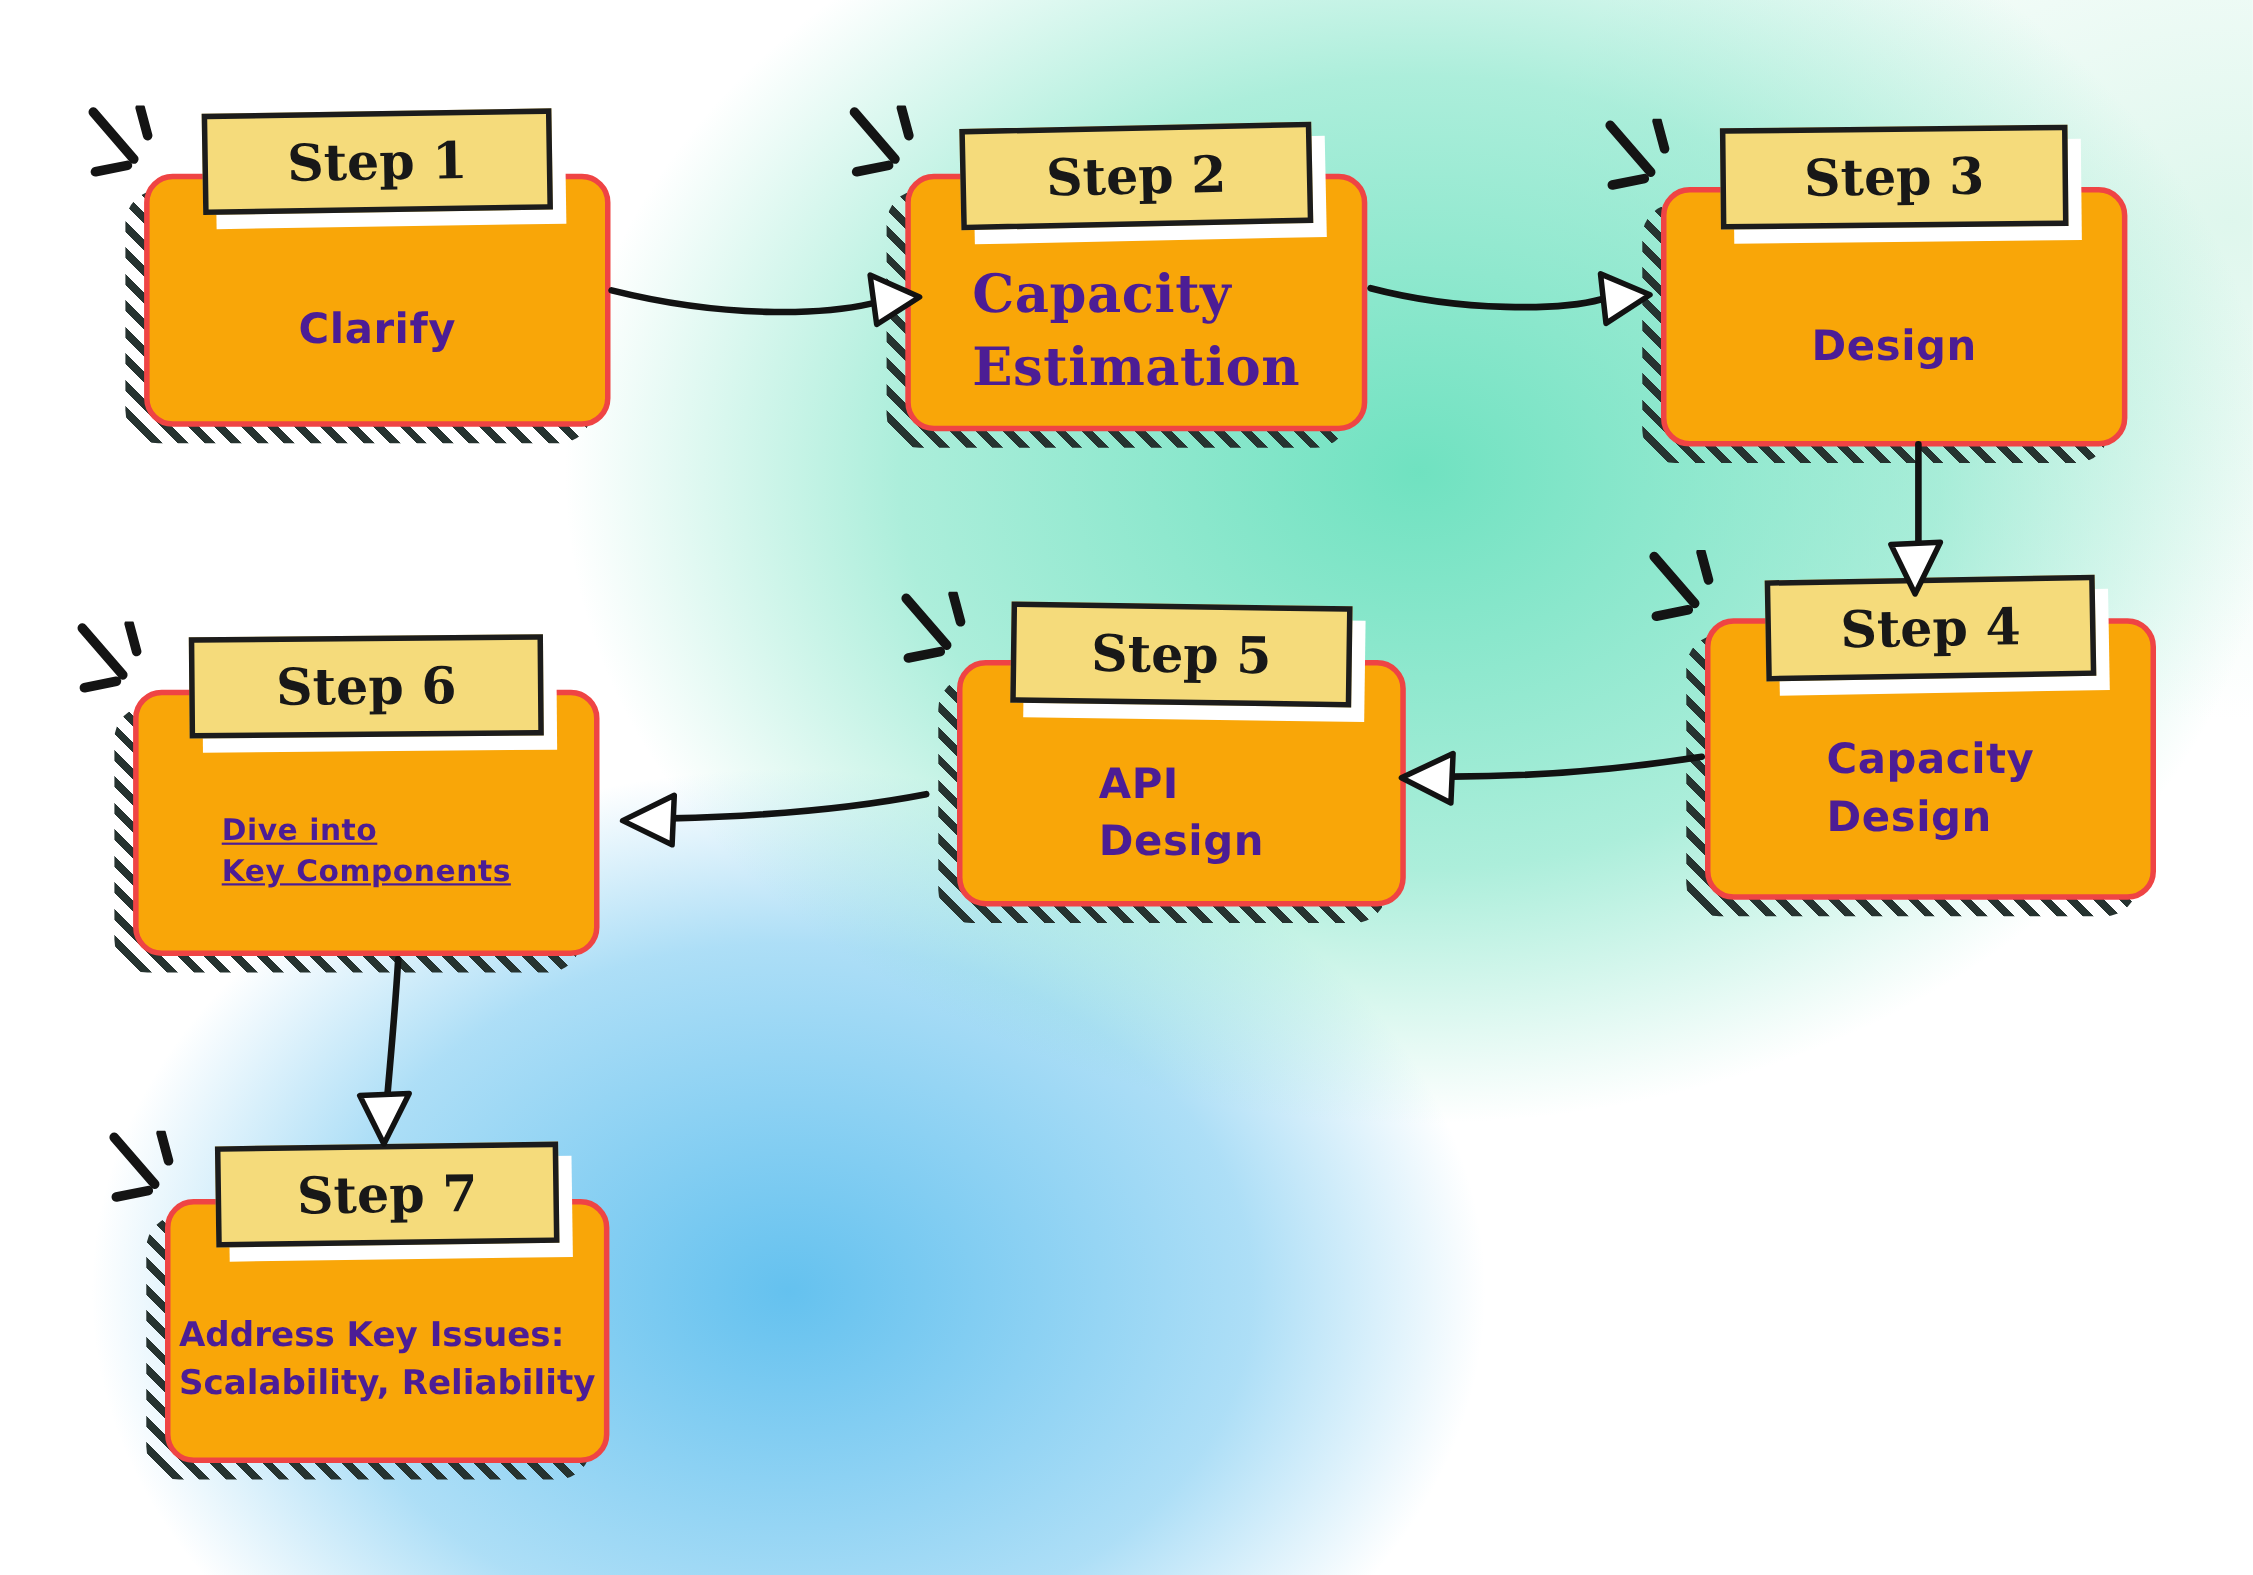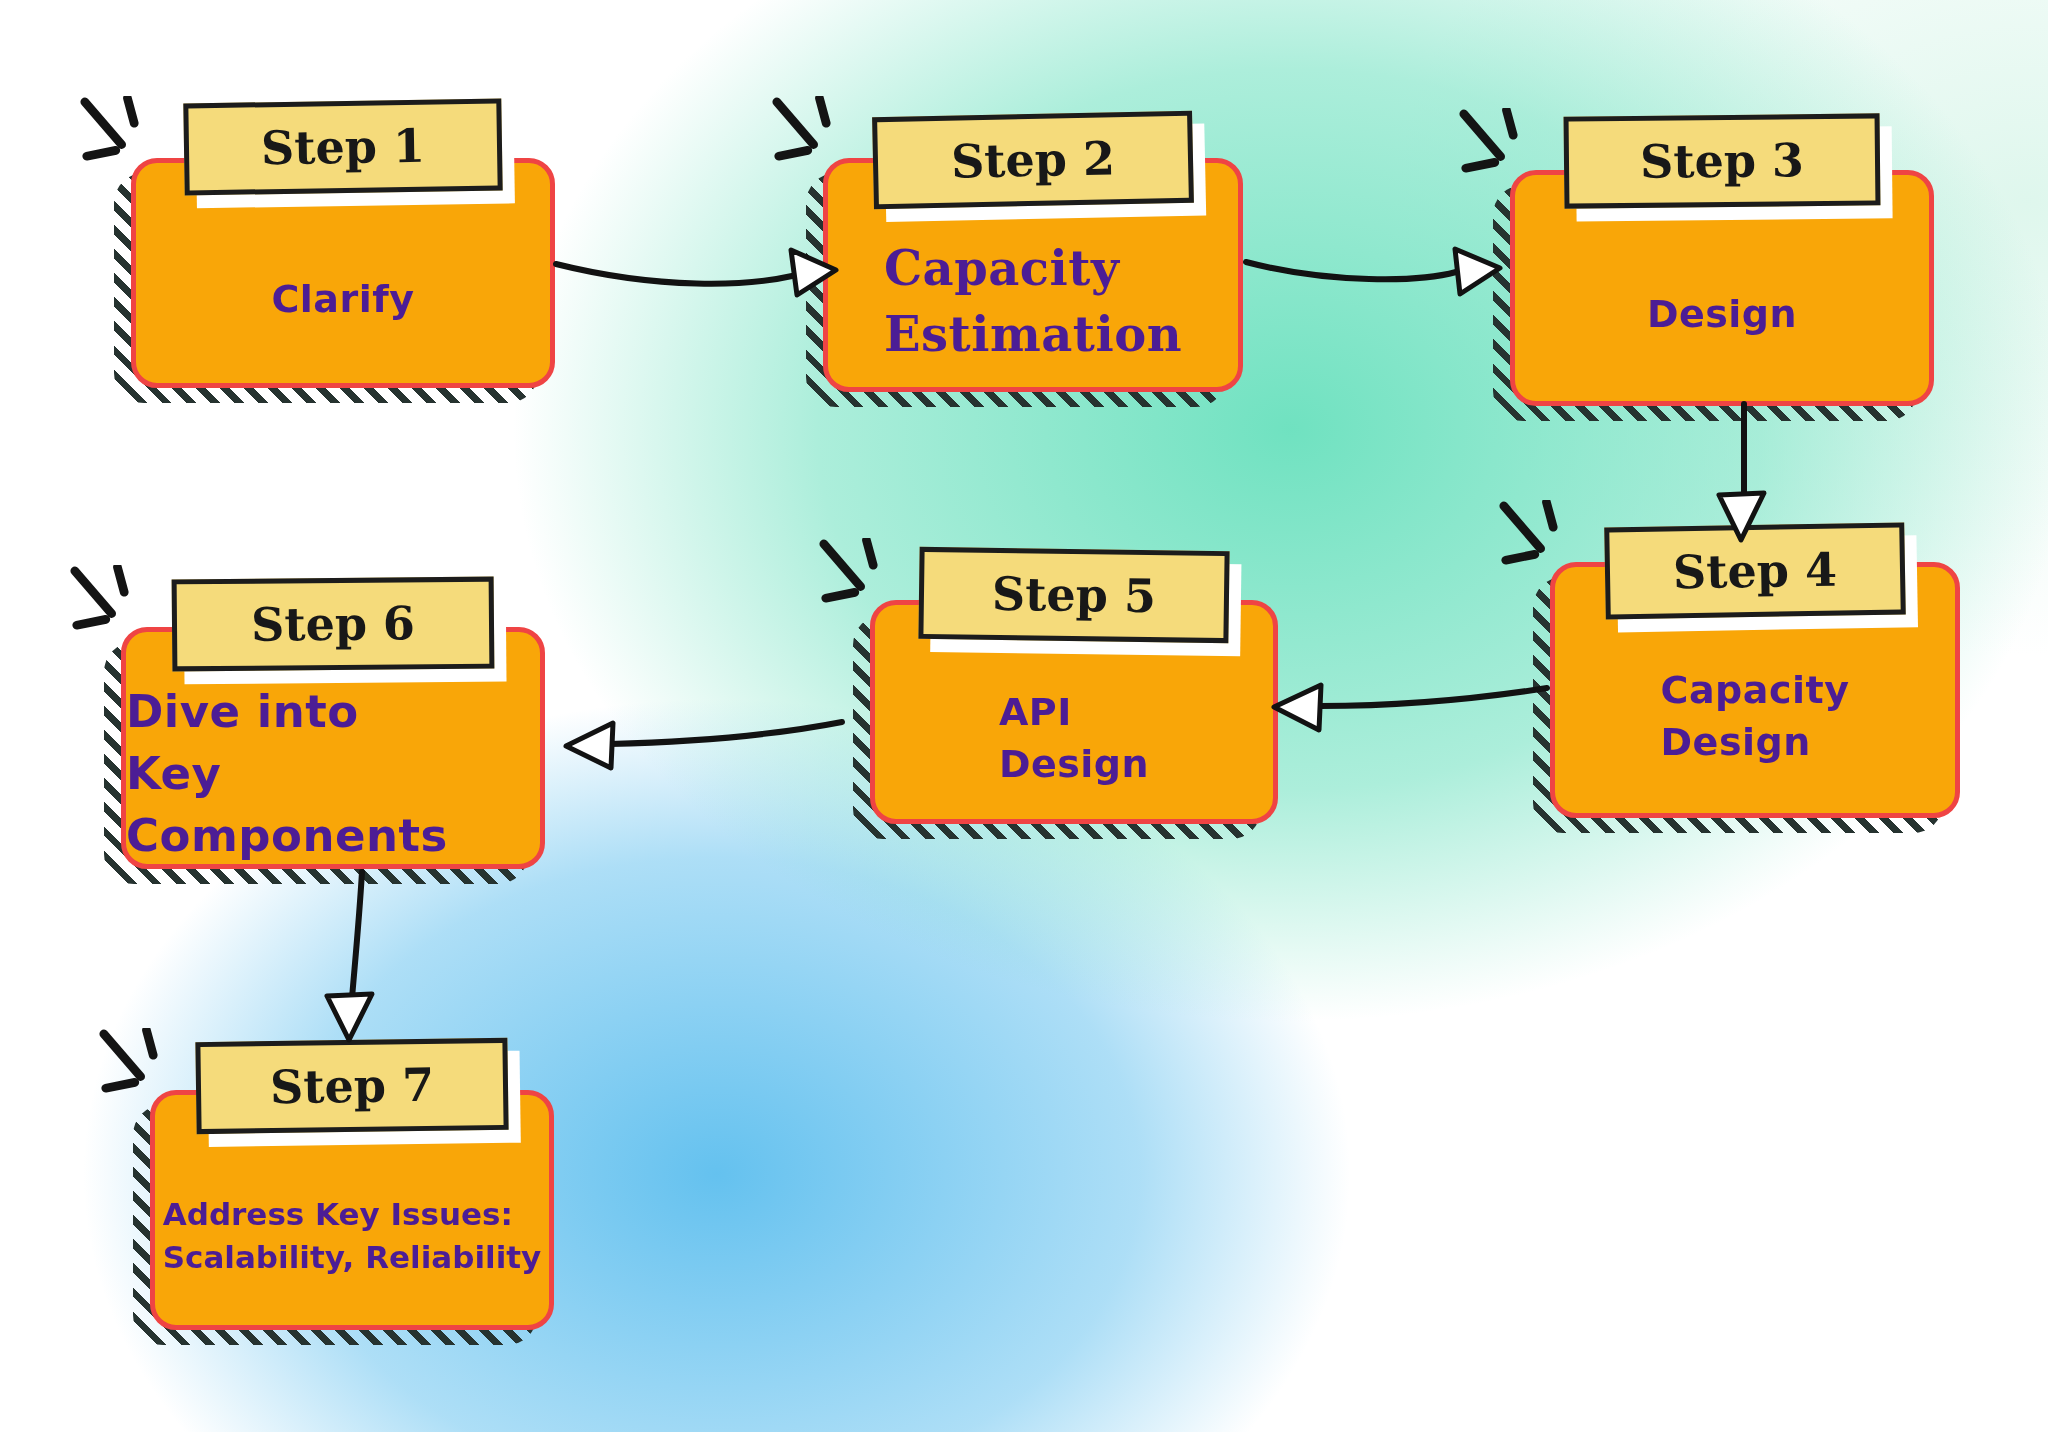--- a/index.html
+++ b/index.html
@@ -57,21 +57,21 @@
   .s2 .hdr{width:320px;top:-49px;transform:translateX(-50%) rotate(-1.2deg);}
   .s2 .body{font-family:"DejaVu Serif", serif;font-size:48px;}
   .s3{left:1510px;top:170px;width:424px;height:236px;}
   .s3 .hdr{width:316px;top:-60px;transform:translateX(-50%) rotate(-0.6deg);}
   .s4{left:1550px;top:562px;width:410px;height:256px;}
   .s4 .hdr{width:300px;top:-42px;transform:translateX(-50%) rotate(-1deg);}
   .s5{left:870px;top:600px;width:408px;height:224px;}
   .s5 .hdr{width:310px;top:-56px;transform:translateX(-50%) rotate(0.8deg);}
   .s6{left:121px;top:627px;width:424px;height:242px;}
   .s6 .hdr{width:322px;top:-54px;transform:translateX(-50%) rotate(-0.5deg);}
-  .s6 .body{font-size:45px;}
+  .s6 .body{font-size:27px;text-decoration:underline;}
   .s7{left:150px;top:1090px;width:404px;height:240px;}
   .s7 .hdr{width:312px;top:-55px;transform:translateX(-50%) rotate(-0.8deg);}
   .s7 .body{font-size:31px;letter-spacing:0;}
 
   
   .arrows{position:absolute;inset:0;pointer-events:none;z-index:5;}
   .arrows path{fill:none;stroke:#121212;stroke-width:6;stroke-linecap:round;}
   .arrows polygon{fill:#ffffff;stroke:#121212;stroke-width:5;stroke-linejoin:round;}
 </style>
 </head>

